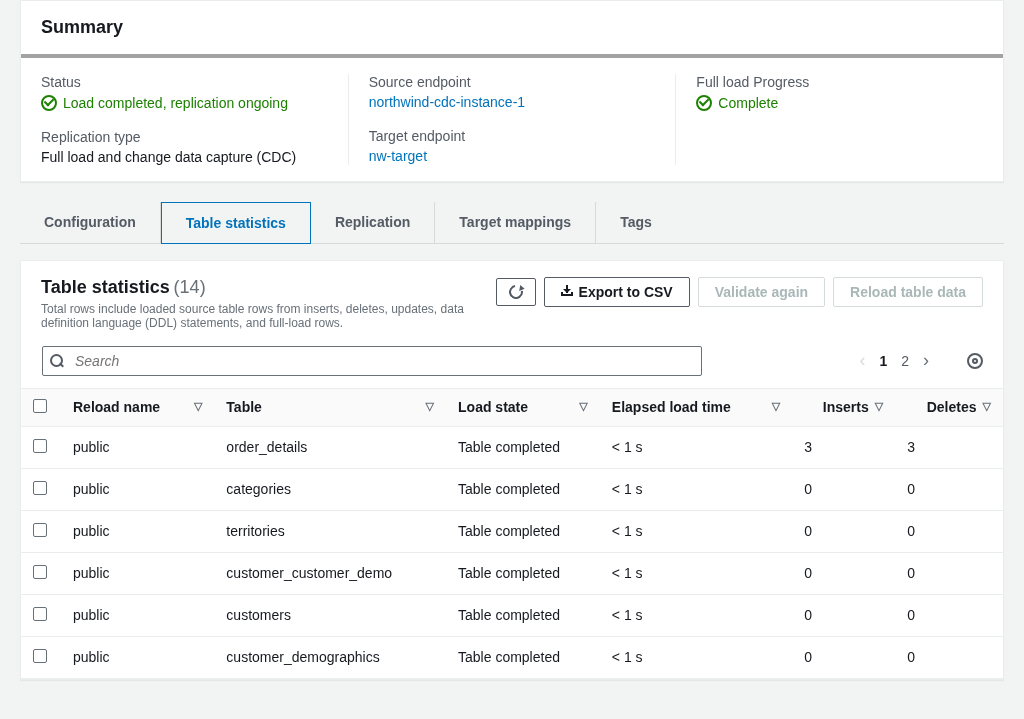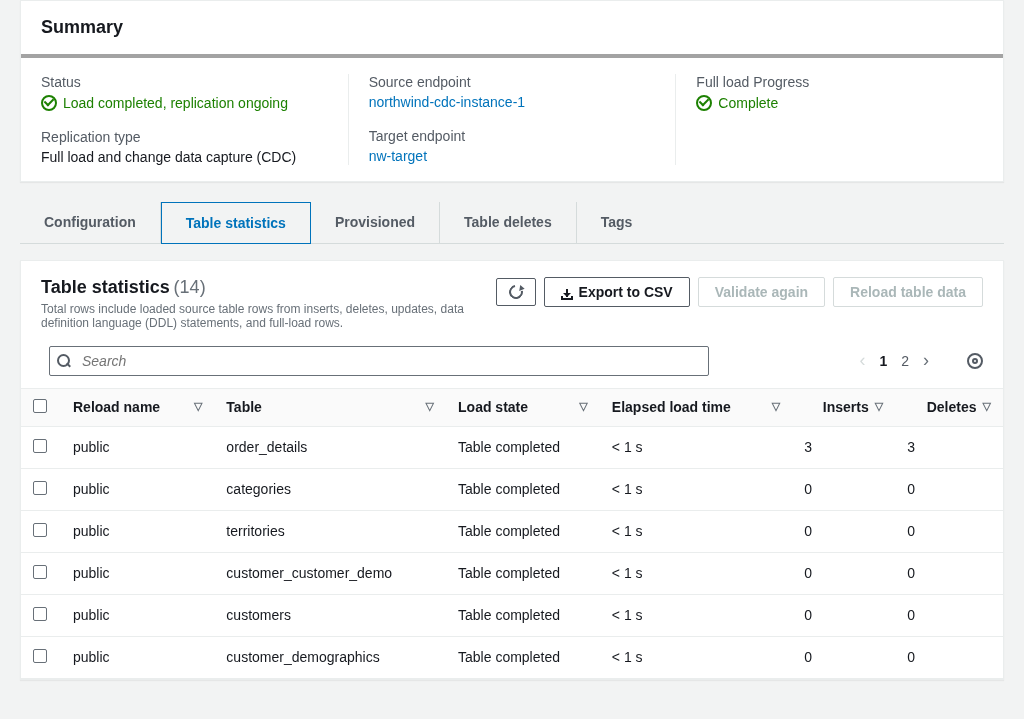--- a/index.html
+++ b/index.html
@@ -79,21 +79,21 @@
     flex-wrap: wrap;
   }
   .stats-title-block { flex: 1; }
   .stats-title { font-size: 18px; font-weight: 700; display: inline; }
   .stats-count { font-size: 18px; font-weight: 400; color: #687078; }
   .stats-desc { font-size: 12px; color: #687078; margin-top: 4px; }
   .stats-actions { display: flex; gap: 8px; align-items: center; }
   .btn {
     background: #fff; border: 1px solid #545b64; border-radius: 2px;
     padding: 6px 16px; font-weight: 700; cursor: pointer; font-size: 14px;
-    color: #16191f; display: inline-flex; align-items: flex-end; gap: 6px;
+    color: #16191f; display: inline-flex; align-items: flex-start; gap: 6px;
   }
   .btn.icon-only { padding: 6px 12px; }
   .btn.disabled { color: #aab7b8; border-color: #d5dbdb; cursor: not-allowed; }
   .refresh-icon {
     width: 14px; height: 14px; border: 2px solid #545b64; border-radius: 50%;
     border-top-color: transparent; position: relative; transform: rotate(35deg);
   }
   .refresh-icon::after {
     content: ""; position: absolute; top: -4px; right: -1px;
     border-left: 3px solid transparent; border-right: 3px solid transparent;
@@ -110,21 +110,21 @@
     border-left: 4px solid transparent; border-right: 4px solid transparent;
     border-top: 4px solid #16191f;
   }
   .export-tray {
     position: absolute; bottom: 0; left: 0; width: 12px; height: 4px;
     border: 2px solid #16191f; border-top: none;
   }
 
   .table-controls {
     display: flex; align-items: center; justify-content: space-between;
-    padding: 8px 20px 12px 28px; gap: 16px;
+    padding: 8px 20px 12px 21px; gap: 16px;
   }
   .search-wrap {
     position: relative; flex: 0 0 660px; max-width: 660px;
   }
   .search-input {
     width: 100%; padding: 6px 10px 6px 32px; border: 1px solid #687078;
     border-radius: 2px; font-size: 14px; font-style: italic; color: #687078;
   }
   .search-icon {
     position: absolute; left: 8px; top: 50%; transform: translateY(-50%);
@@ -210,22 +210,22 @@
           <span>Complete</span>
         </div>
       </div>
     </div>
   </div>
 </div>
 
 <div class="tabs-container">
   <div class="tab">Configuration</div>
   <div class="tab active">Table statistics</div>
-  <div class="tab">Provisioned</div>
-  <div class="tab">Table deletes</div>
+  <div class="tab">Replication</div>
+  <div class="tab">Target mappings</div>
   <div class="tab">Tags</div>
 </div>
 
 <div class="card stats-card">
   <div class="stats-header">
     <div class="stats-title-block">
       <span class="stats-title">Table statistics</span>
       <span class="stats-count">(14)</span>
       <div class="stats-desc">Total rows include loaded source table rows from inserts, deletes, updates, data definition language (DDL) statements, and full-load rows.</div>
     </div>

